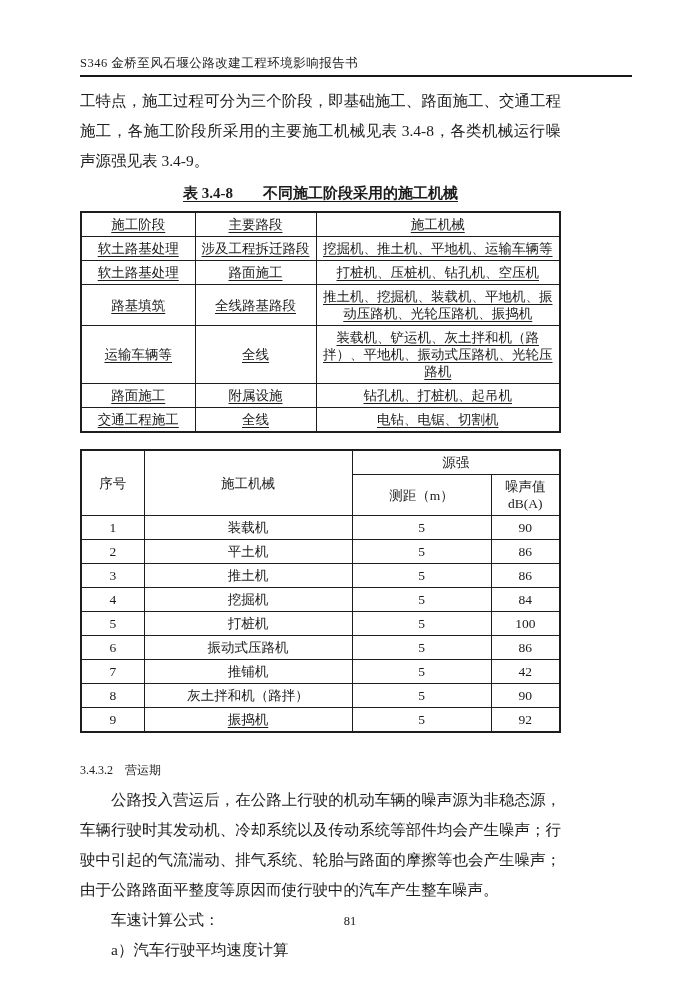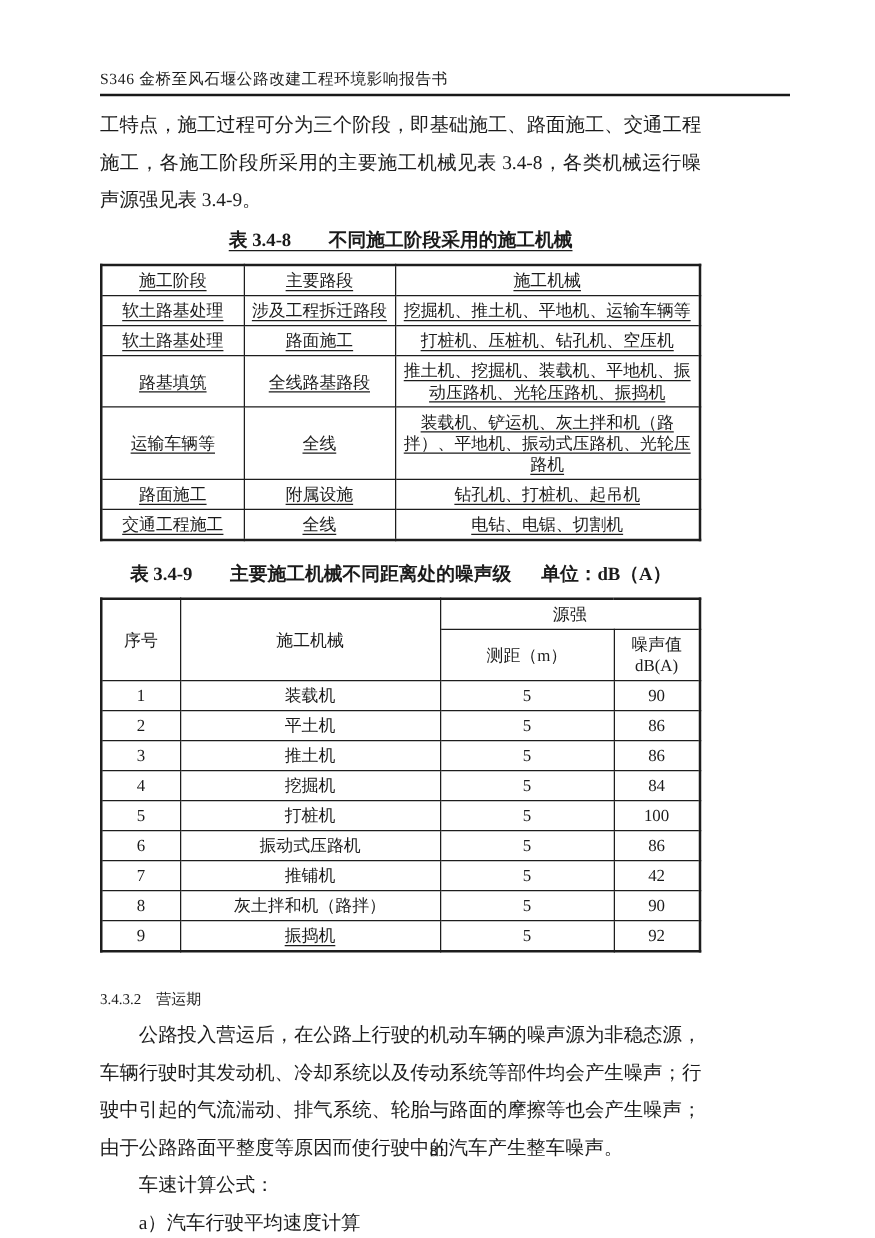--- a/index.html
+++ b/index.html
@@ -157,23 +157,20 @@
         </tr>
         <tr>
           <td>交通工程施工</td>
           <td>全线</td>
           <td>电钻、电锯、切割机</td>
         </tr>
       </tbody>
     </table>
 
     <div class="t2-wrap">
-      <div class="table-title">
-        <span>表 3.4-9　　主要施工机械不同距离处的噪声级</span><span class="unit-label">单位：dB（A）</span>
-      </div>
 
       <table class="t2">
         <colgroup>
           <col style="width:63px">
             <col style="width:208px">
             <col style="width:139px">
             <col>
         </colgroup>
         <tbody>
           <tr>

